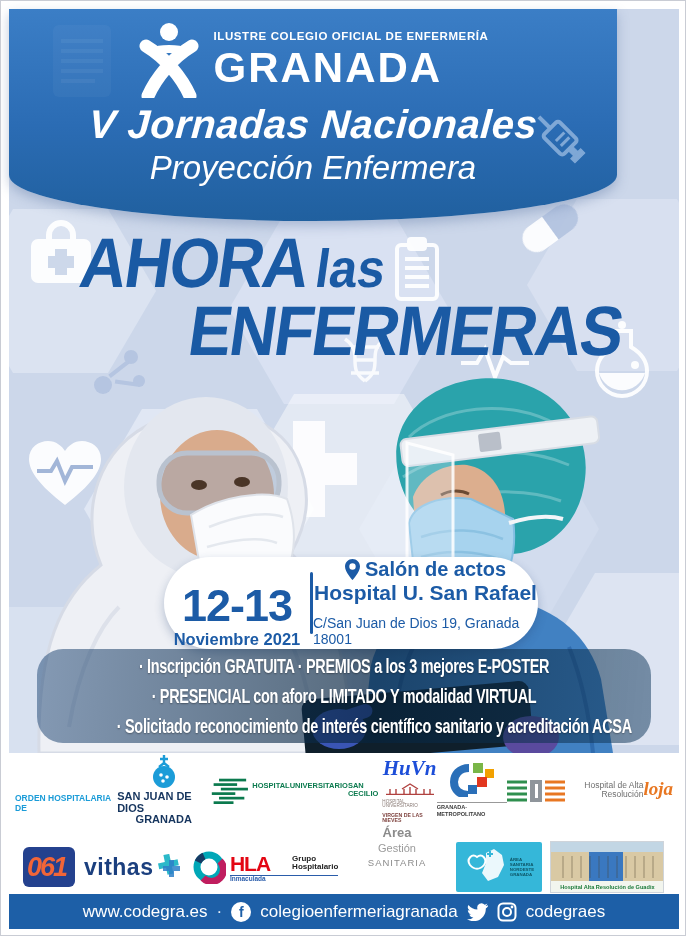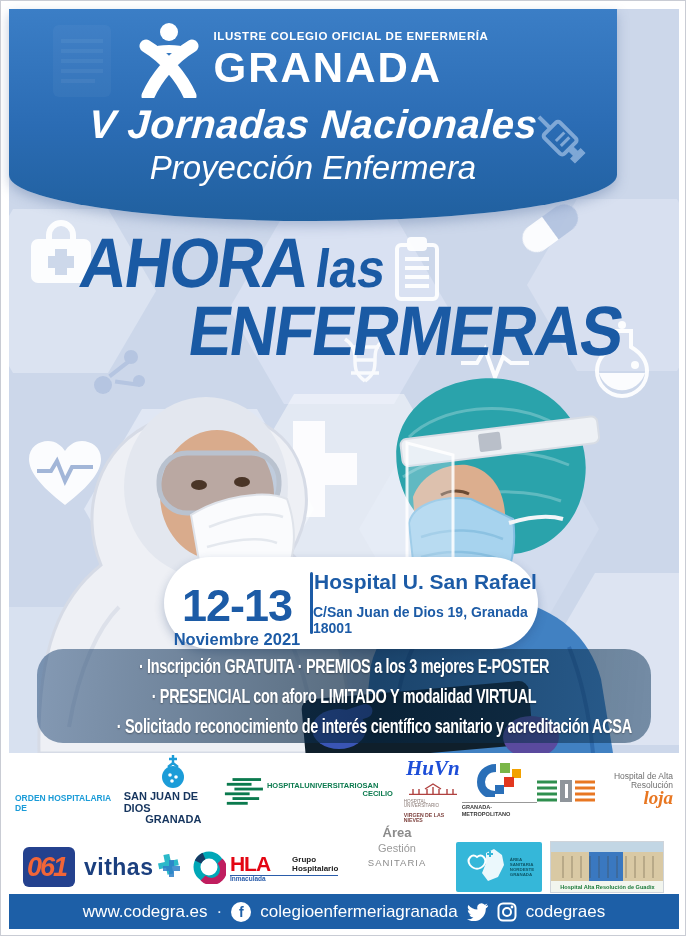--- a/index.html
+++ b/index.html
@@ -32,21 +32,21 @@
   
   .datebox{position:absolute;left:163px;top:556px;width:374px;height:92px;background:#ffffff;border-radius:46px;
     box-shadow:0 4px 10px rgba(40,70,120,.30);display:flex;align-items:center;color:#1c5ba6;z-index:5;}
   .db-left{width:146px;display:flex;flex-direction:column;align-items:center;line-height:1;}
   .db-dates{font-size:45px;font-weight:800;letter-spacing:-1px;margin-top:24px;}
   .db-month{font-size:16.5px;font-weight:700;margin-top:3px;}
   .db-div{width:3px;height:62px;background:#1c5ba6;border-radius:2px;}
   .db-right{flex:1;display:flex;flex-direction:column;align-items:center;line-height:1.12;}
   .db-venue{display:flex;align-items:center;gap:5px;font-size:20px;font-weight:700;}
   .db-hospital{font-size:21px;font-weight:700;}
-  .db-address{font-size:14px;font-weight:700;margin-top:12px;}
+  .db-address{font-size:14px;font-weight:400;margin-top:12px;}
   
   .bulletband{position:absolute;left:36px;top:648px;width:614px;height:94px;border-radius:26px;overflow:hidden;
     background:linear-gradient(95deg,rgba(35,74,120,.52) 0%,rgba(7,36,62,.66) 55%,rgba(20,60,95,.52) 100%);
     display:flex;flex-direction:column;justify-content:center;gap:2px;z-index:5;}
   .bl{text-align:center;color:#fff;font-weight:700;font-size:19.5px;line-height:28px;letter-spacing:-.4px;
     transform:scaleX(.74);transform-origin:50% 50%;white-space:nowrap;text-shadow:0 1px 2px rgba(0,0,0,.35);}
   
   .sponsors{position:absolute;left:8px;top:752px;width:670px;height:141px;background:#ffffff;z-index:5;
     display:flex;flex-direction:column;justify-content:space-evenly;padding:2px 6px;box-sizing:border-box;}
   .sprow{display:flex;align-items:center;justify-content:space-evenly;}
@@ -61,31 +61,31 @@
   .cec-col span{font-size:7.5px;font-weight:800;color:#0b7a4e;}
   
   .huvn-col{display:flex;flex-direction:column;align-items:center;line-height:1;}
   .huvn-abbr{font-family:"Liberation Serif",serif;font-style:italic;font-size:21px;font-weight:700;color:#1d4ed8;}
   .huvn-l1{font-size:4.6px;color:#8a7b76;margin-top:1px;}
   .huvn-l2{font-size:5.2px;font-weight:700;color:#7c3f3b;}
   
   .metro-col{display:flex;flex-direction:column;align-items:center;line-height:1.2;}
   .metro-name{font-size:5.6px;font-weight:800;color:#3c3c3c;border-top:.5px solid #999;padding-top:1px;margin-top:1px;}
   
-  .loja-col{display:flex;flex-direction:column;align-items:flex-start;line-height:1.1;}
+  .loja-col{display:flex;flex-direction:row;align-items:flex-start;line-height:1.1;}
   .loja-name{font-size:8.5px;color:#6f6f6f;width:74px;text-align:right;}
   .loja-brand{font-family:"Liberation Serif",serif;font-style:italic;font-size:19px;font-weight:700;color:#e87722;align-self:flex-end;margin-top:-2px;}
   
   .zsix{width:52px;height:40px;background:#24418e;border-radius:6px;display:flex;align-items:center;justify-content:center;}
   .zsix span{font-size:27px;font-weight:800;font-style:italic;color:#f26538;letter-spacing:-2px;margin-left:-6px;}
   
   .vithas-name{font-size:23px;font-weight:800;color:#1b3f7e;letter-spacing:.5px;}
   
   .hla-text{display:flex;flex-direction:column;line-height:1;}
-  .hla-top{display:flex;align-items:flex-end;gap:2px;}
+  .hla-top{display:flex;align-items:flex-start;gap:2px;}
   .hla-abbr{font-size:21px;font-weight:800;color:#e30613;letter-spacing:-1px;}
   .hla-name{font-size:8px;font-weight:700;color:#222;width:46px;line-height:1.1;margin-top:2px;margin-left:20px;}
   .hla-sub{font-size:6.5px;font-weight:700;color:#2a5caa;border-top:.5px solid #2a5caa;margin-top:1px;}
   
   .sur-col{display:flex;flex-direction:column;align-items:center;line-height:1.02;}
   .sur-a{font-size:13px;font-weight:800;color:#8b8b8b;}
   .sur-g{font-size:11px;color:#9a9a9a;}
   .sur-s{font-size:9.5px;letter-spacing:1px;color:#8b8b8b;}
   .sur-sg{font-size:13px;font-weight:400;color:#7d7d7d;letter-spacing:.5px;margin-top:24px;}
   
@@ -260,20 +260,26 @@
     <div class="hl-line hl2">ENFERMERAS</div>
   </div>
 
   <div class="datebox">
     <div class="db-left">
       <span class="db-dates">12-13</span>
       <span class="db-month">Noviembre 2021</span>
     </div>
     <div class="db-div"></div>
     <div class="db-right">
+      <div class="db-venue">
+        <svg width="15" height="21" viewBox="0 0 15 21">
+          <path d="M7.5,0 C11.6,0 15,3.4 15,7.5 C15,13 7.5,21 7.5,21 C7.5,21 0,13 0,7.5 C0,3.4 3.4,0 7.5,0 Z M7.5,4.3 a3.2,3.2 0 1 0 0,6.4 a3.2,3.2 0 0 0 0,-6.4 Z" fill="#1c5ba6"></path>
+        </svg>
+        <span>Salón de actos</span>
+      </div>
       <span class="db-hospital">Hospital U. San Rafael</span>
       <span class="db-address">C/San Juan de Dios 19, Granada 18001</span>
     </div>
   </div>
 
   <div class="bulletband">
     <div class="bl">· Inscripción GRATUITA   ·  PREMIOS a los 3 mejores E-POSTER</div>
     <div class="bl">·  PRESENCIAL con aforo LIMITADO Y modalidad VIRTUAL</div>
     <div class="bl">· Solicitado reconocimiento de interés científico sanitario y acreditación ACSA</div>
   </div>

